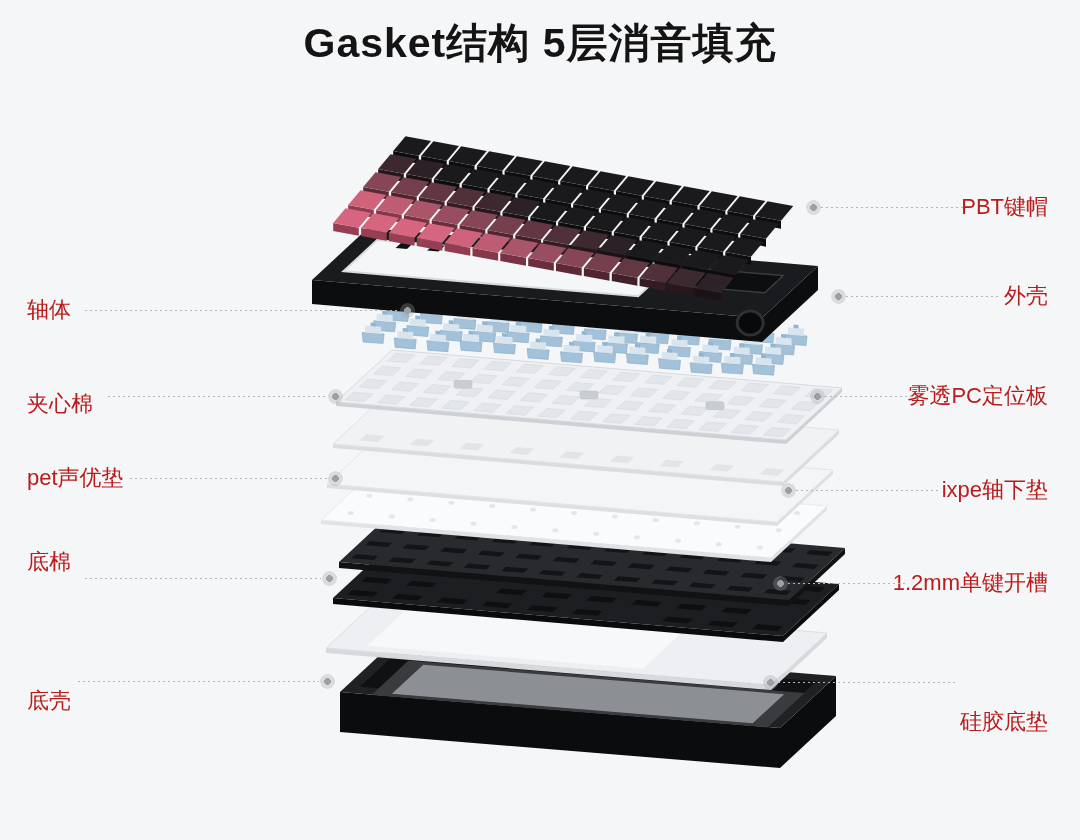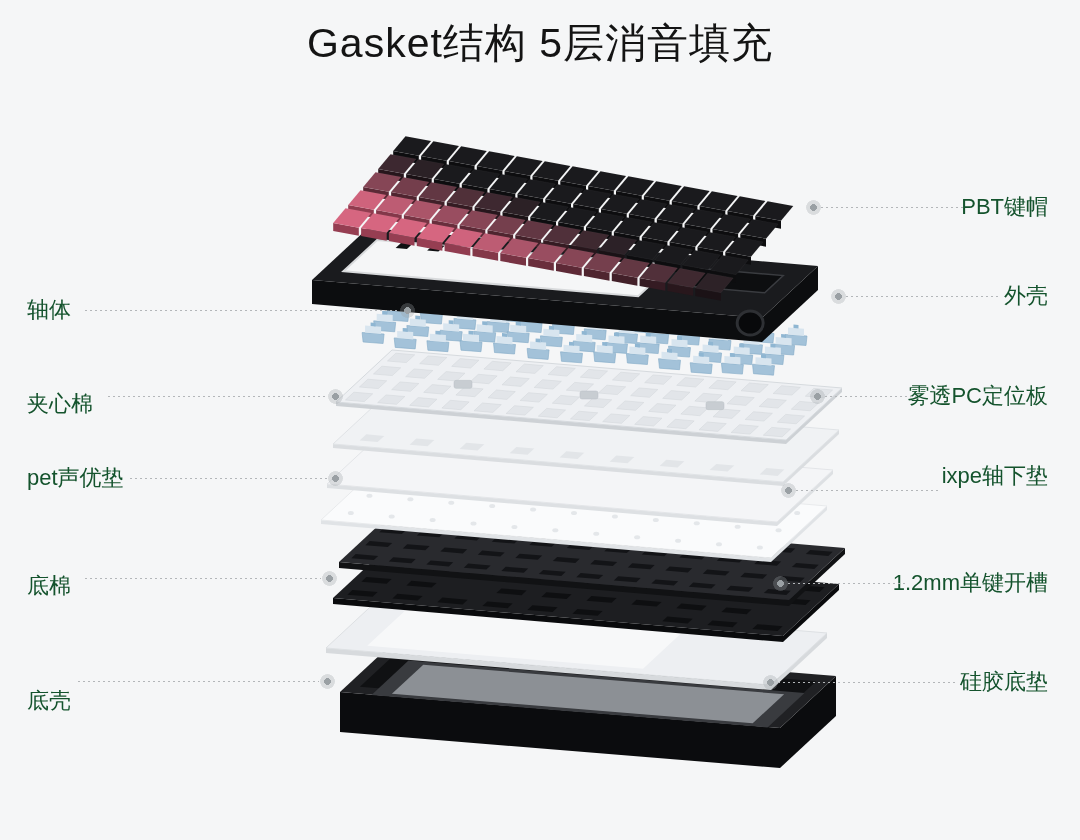--- a/index.html
+++ b/index.html
@@ -3,26 +3,26 @@
 <meta charset="utf-8">
 <style>
   html,body{margin:0;padding:0;background:#f5f6f7;}
   .stage{
     position:relative;width:1080px;height:840px;margin:0 auto;
     background:#f5f6f7;overflow:hidden;
     font-family:"Liberation Sans","DejaVu Sans",sans-serif;
   }
   .title{
     position:absolute;top:16px;left:0;width:100%;
-    text-align:center;font-size:41px;font-weight:400;color:#141414;
+    text-align:center;font-size:41px;font-weight:700;color:#141414;
     letter-spacing:1px;margin:0;
   }
   .kbd-svg{position:absolute;left:0;top:0;width:1080px;height:840px;}
   .label{
-    position:absolute;font-size:22px;line-height:28px;color:#14532d;
+    position:absolute;font-size:22px;line-height:28px;color:#b91c1c;
     white-space:nowrap;
   }
   .label.left{left:27px;text-align:center;}
   .label.right{right:32px;text-align:right;}
   .leader{
     position:absolute;height:1px;
     background:repeating-linear-gradient(90deg,#b3b6b9 0 2px,transparent 2px 5px);
   }
   .dot{
     position:absolute;width:15px;height:15px;border-radius:50%;
@@ -582,45 +582,45 @@
   <div class="dot" style="top:303px;left:400px"></div>
 
   <div class="label left" style="top:390px">夹心棉</div>
   <div class="leader" style="top:396px;left:108px;width:219px"></div>
   <div class="dot" style="top:389px;left:328px"></div>
 
   <div class="label left" style="top:464px">pet声优垫</div>
   <div class="leader" style="top:478px;left:130px;width:197px"></div>
   <div class="dot" style="top:471px;left:328px"></div>
 
-  <div class="label left" style="top:572px">底棉</div>
+  <div class="label left" style="top:548px">底棉</div>
   <div class="leader" style="top:578px;left:85px;width:236px"></div>
   <div class="dot" style="top:571px;left:322px"></div>
 
   <div class="label left" style="top:687px">底壳</div>
   <div class="leader" style="top:681px;left:78px;width:241px"></div>
   <div class="dot" style="top:674px;left:320px"></div>
 
   <div class="label right" style="top:193px">PBT键帽</div>
   <div class="leader" style="top:207px;left:821px;width:142px"></div>
   <div class="dot" style="top:200px;left:806px"></div>
 
   <div class="label right" style="top:282px">外壳</div>
   <div class="leader" style="top:296px;left:846px;width:152px"></div>
   <div class="dot" style="top:289px;left:831px"></div>
 
   <div class="label right" style="top:382px">雾透PC定位板</div>
   <div class="leader" style="top:396px;left:825px;width:95px"></div>
   <div class="dot" style="top:389px;left:810px"></div>
 
-  <div class="label right" style="top:462px">ixpe轴下垫</div>
+  <div class="label right" style="top:476px">ixpe轴下垫</div>
   <div class="leader" style="top:490px;left:796px;width:144px"></div>
   <div class="dot" style="top:483px;left:781px"></div>
 
   <div class="label right" style="top:569px">1.2mm单键开槽</div>
   <div class="leader" style="top:583px;left:788px;width:119px"></div>
   <div class="dot" style="top:576px;left:773px"></div>
 
-  <div class="label right" style="top:668px">硅胶底垫</div>
+  <div class="label right" style="top:708px">硅胶底垫</div>
   <div class="leader" style="top:682px;left:778px;width:177px"></div>
   <div class="dot" style="top:675px;left:763px"></div>
 
 </div>
 
 </body></html>

